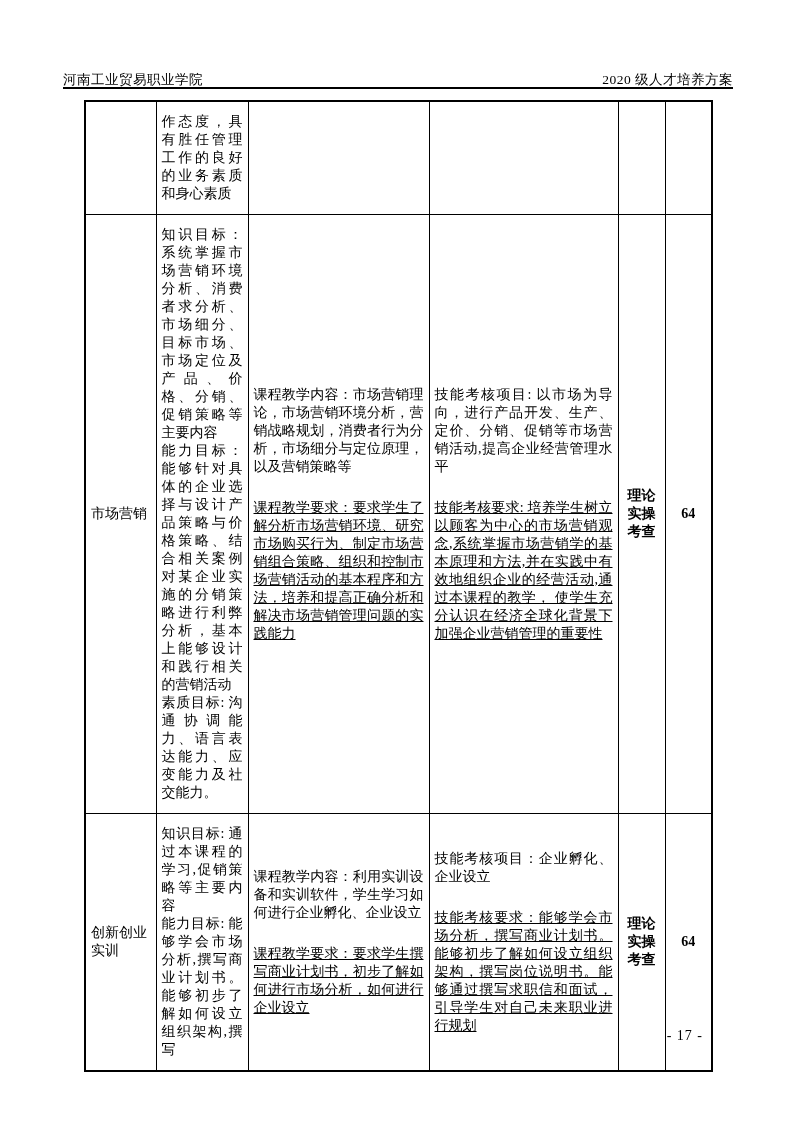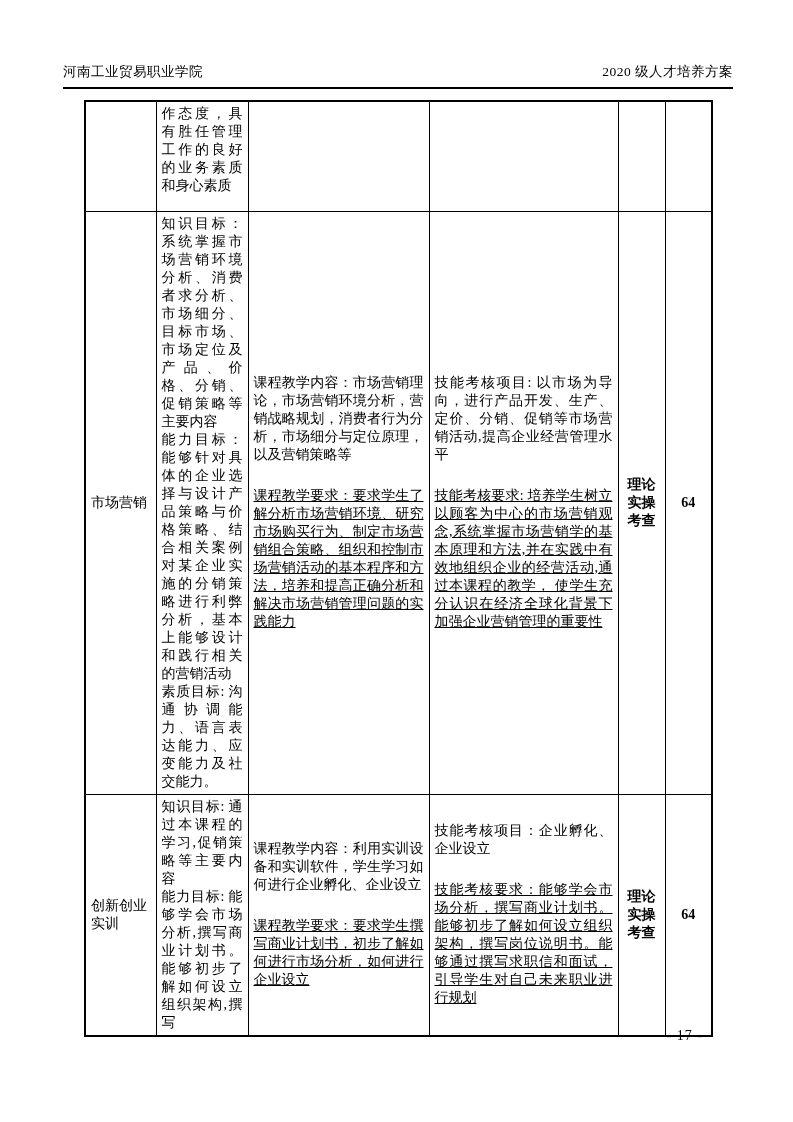--- a/index.html
+++ b/index.html
@@ -8,21 +8,21 @@
     position: relative;
     width: 793px;
     height: 1122px;
     background: #ffffff;
     color: #000000;
     font-family: "Liberation Serif", "DejaVu Serif", serif;
     overflow: hidden;
   }
   .doc-header {
     position: absolute;
-    top: 63px;
+    top: 71px;
     left: 63px;
     width: 670px;
     display: flex;
     justify-content: space-between;
     font-size: 13.5px;
     letter-spacing: 0.5px;
   }
   .header-rule {
     position: absolute;
     top: 87px;
@@ -35,21 +35,21 @@
     position: absolute;
     top: 100px;
     left: 84px;
     width: 627px;
     border-collapse: collapse;
     table-layout: fixed;
     border: 2px solid #000;
   }
   table.main th, table.main td {
     border: 1.4px solid #000;
-    padding: 3px 5px;
+    padding: 11px 5px;
     font-size: 14px;
     line-height: 18px;
     overflow: hidden;
     word-break: break-all;
   }
   table.main th {
     font-weight: bold;
     text-align: center;
     vertical-align: middle;
     padding: 2px;

